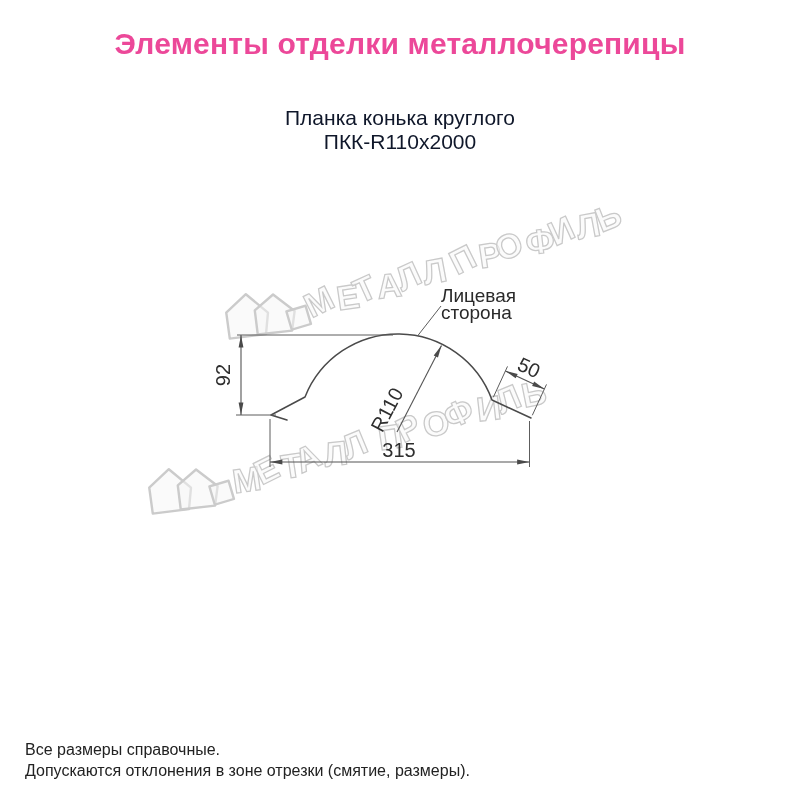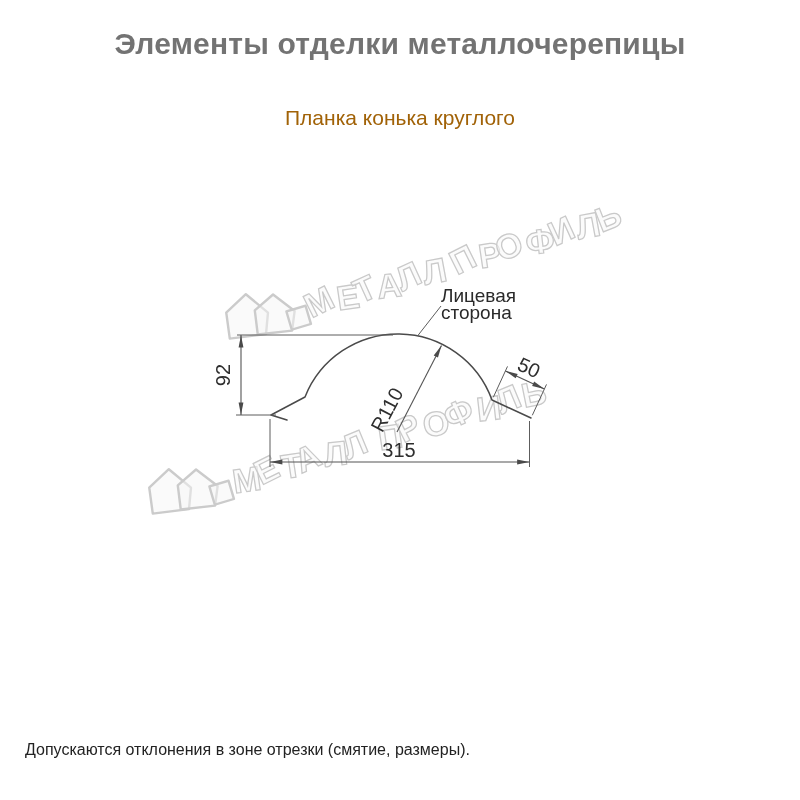--- a/index.html
+++ b/index.html
@@ -2,25 +2,25 @@
 <html><head>
 <meta charset="utf-8">
 <style>
   html,body{margin:0;padding:0;background:#fff;}
   .page{
     position:relative;width:800px;height:800px;background:#ffffff;overflow:hidden;
     font-family:"Liberation Sans", sans-serif;color:#1c1c1c;
   }
   .title{
     position:absolute;top:27px;left:0;right:0;text-align:center;
-    font-size:30px;font-weight:bold;letter-spacing:0.2px;color:#737373;
+    font-size:30px;font-weight:bold;letter-spacing:0.2px;color:#ec4899;
   }
   .subtitle{
     position:absolute;top:106px;left:0;right:0;text-align:center;
-    font-size:21px;line-height:24px;color:#a16207;
+    font-size:21px;line-height:24px;color:#0f172a;
   }
   .diagram-svg{position:absolute;top:0;left:0;}
   .footer{
     position:absolute;left:25px;top:740px;
     font-size:16px;line-height:20.5px;color:#222222;
   }
   .wm-text{
     font-family:"Liberation Sans", sans-serif;font-size:34px;font-weight:bold;
     fill:rgba(248,248,248,0.55);stroke:#c9c9c9;stroke-width:1.25px;
   }
@@ -37,20 +37,21 @@
 </style>
 </head>
 <body>
 
 <div class="page">
 
   <div class="title">Элементы отделки металлочерепицы</div>
 
   <div class="subtitle">
     <div>Планка конька круглого</div>
+    <div>ПКК-R110х2000</div>
   </div>
 
   <svg class="diagram-svg" width="800" height="800" viewBox="0 0 800 800" xmlns="http://www.w3.org/2000/svg">
     <defs>
       <marker id="dimArrow" viewBox="0 0 14 8" refX="13.2" refY="4" markerWidth="14" markerHeight="8" markerUnits="userSpaceOnUse" orient="auto-start-reverse">
         <path d="M13.2,4 L0.8,1.6 L0.8,6.4 Z" fill="#4a4a4a"></path>
       </marker>
     </defs>
 
     <g transform="translate(229,343) rotate(-16.5)">
@@ -100,16 +101,17 @@
     </g>
 
     <g>
       <path class="ext-line" d="M441,306 L417.5,336"></path>
       <text class="label-text" x="441" y="302">Лицевая</text>
       <text class="label-text" x="441" y="318.5">сторона</text>
     </g>
   </svg>
 
   <div class="footer">
+    <div>Все размеры справочные.</div>
     <div>Допускаются отклонения в зоне отрезки (смятие, размеры).</div>
   </div>
 
 </div>
 
 </body></html>

